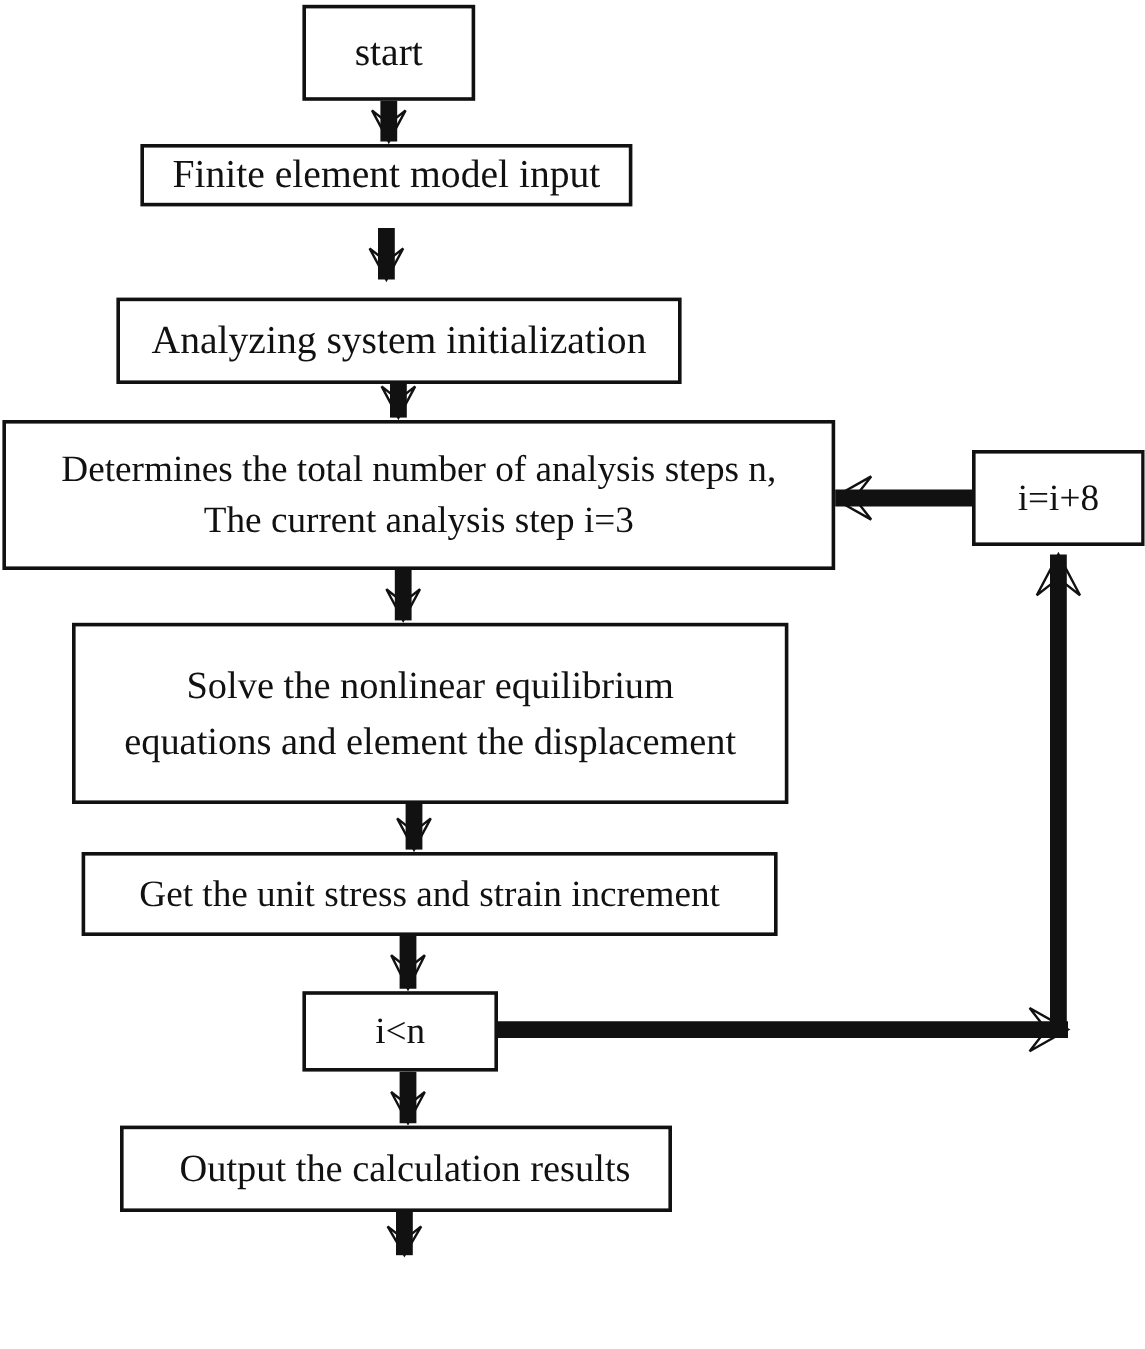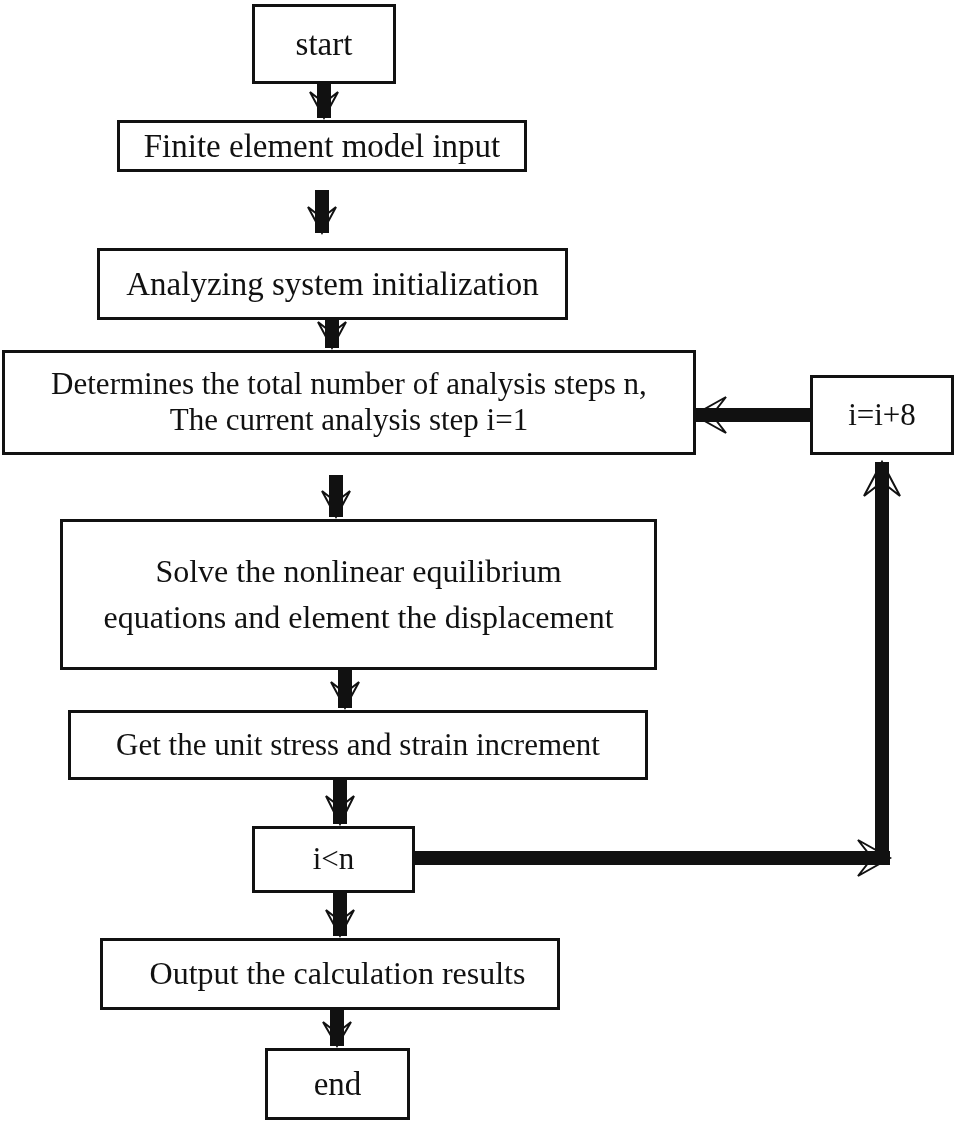--- a/index.html
+++ b/index.html
@@ -136,23 +136,23 @@
   </div>
 
   <div class="node fs-33" style="left:117px; top:120px; width:410px; height:52px;">
     <span class="line">Finite element model input</span>
   </div>
 
   <div class="node fs-33" style="left:97px; top:235px; width:471px; height:72px;margin-top:13px;">
     <span class="line">Analyzing system initialization</span>
   </div>
 
-  <div class="node two-line fs-31" style="left:2px; top:350px; width:694px; height:105px; padding:12px 0;">
+  <div class="node two-line fs-31" style="left:2px; top:350px; width:694px; height:125px; padding:12px 0;">
     <span class="line">Determines the total number of analysis steps n,</span>
-    <span class="line">The current analysis step i=1</span>
+    <span class="line">The current analysis step i=3</span>
   </div>
 
   <div class="node fs-31" style="left:810px; top:375px; width:144px; height:80px;">
     <span class="line">i=i+8</span>
   </div>
 
   <div class="node two-line fs-32" style="left:60px; top:519px; width:597px; height:151px; padding:20px 0;">
     <span class="line">Solve the nonlinear equilibrium</span>
     <span class="line">equations and element the displacement</span>
   </div>
@@ -162,17 +162,14 @@
   </div>
 
   <div class="node fs-31" style="left:68px; top:710px; width:580px; height:70px;">
     <span class="line">Get the unit stress and strain increment</span>
   </div>
 
   <div class="node fs-32" style="left:100px; top:938px; width:460px; height:72px;padding-left:15px;">
     <span class="line">Output the calculation results</span>
   </div>
 
-  <div class="node fs-33" style="left:265px; top:1048px; width:145px; height:72px;">
-    <span class="line">end</span>
-  </div>
 
 </div>
 
 </body></html>

